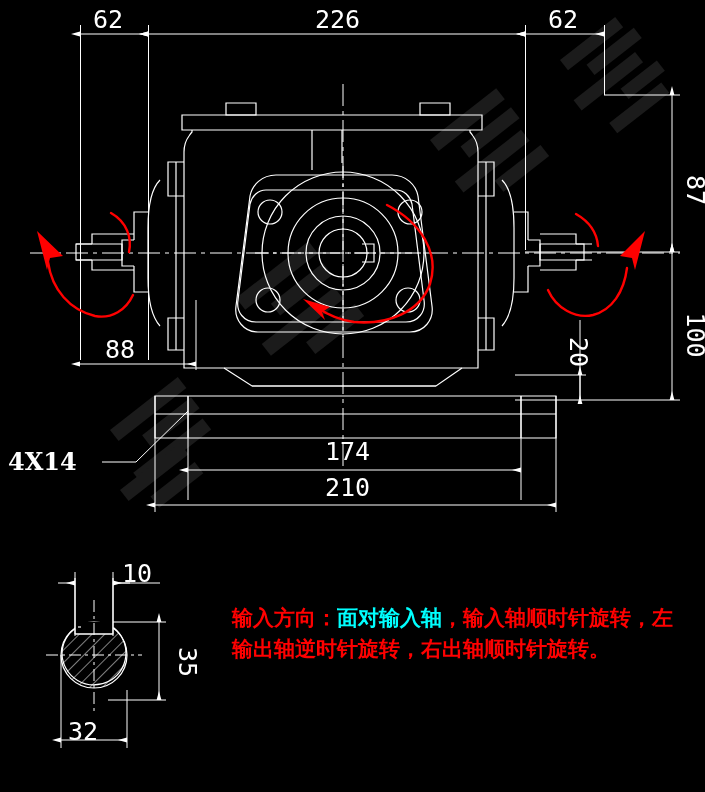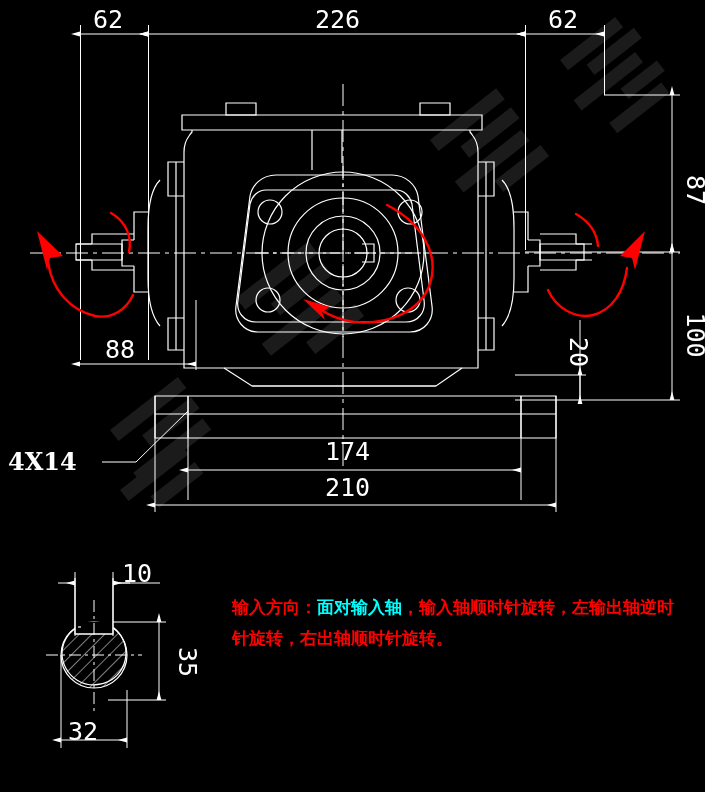--- a/index.html
+++ b/index.html
@@ -4,26 +4,27 @@
 <style>
   html,body{margin:0;padding:0;background:#000;}
   body{
     width:705px;height:792px;
     font-family:"Liberation Sans", sans-serif;
     overflow:hidden;position:relative;
   }
   #cad{position:absolute;left:0;top:0;width:705px;height:792px;display:block;}
   .note{
     position:absolute;
-    font-family:Liberation Sans, sans-serif;
+    font-family:Liberation Mono, monospace;
     font-weight:bold;
-    font-size:17px;
+    font-size:21px;
     line-height:31px;
     letter-spacing:0px;
     white-space:pre-wrap;
+    margin-top:12px;
   }
   #note-block{left:232px;top:592px;width:452px;color:#ff0000;}
   .cyan{color:#00ffff;}
 </style>
 </head>
 <body>
 
 <svg id="cad" viewBox="0 0 705 792" xmlns="http://www.w3.org/2000/svg">
 
   <defs>

